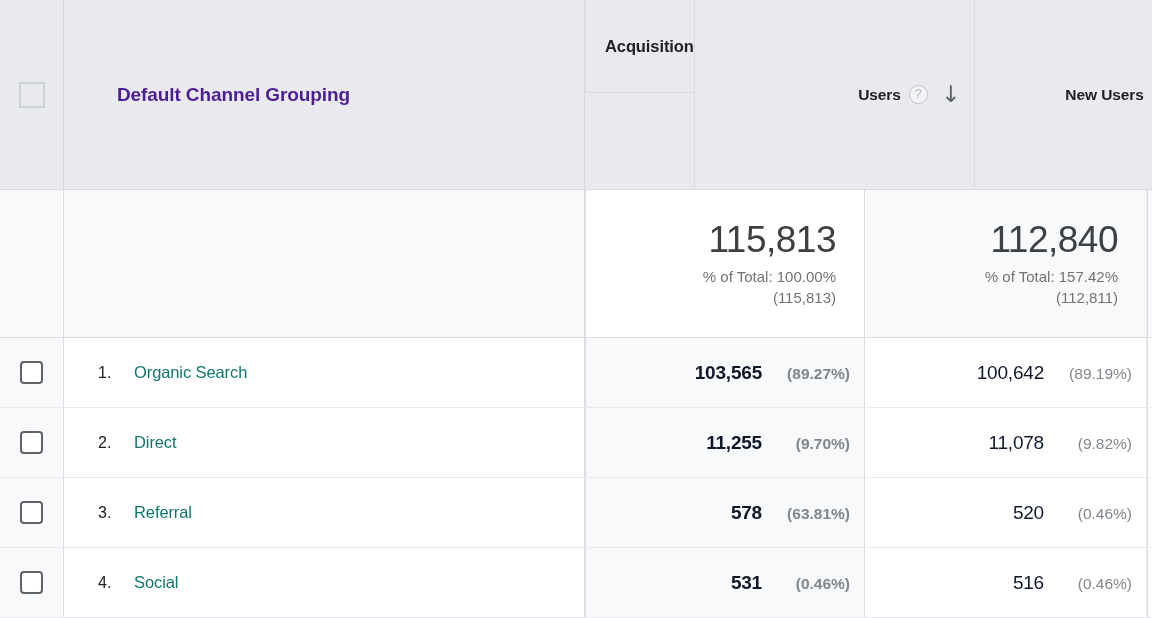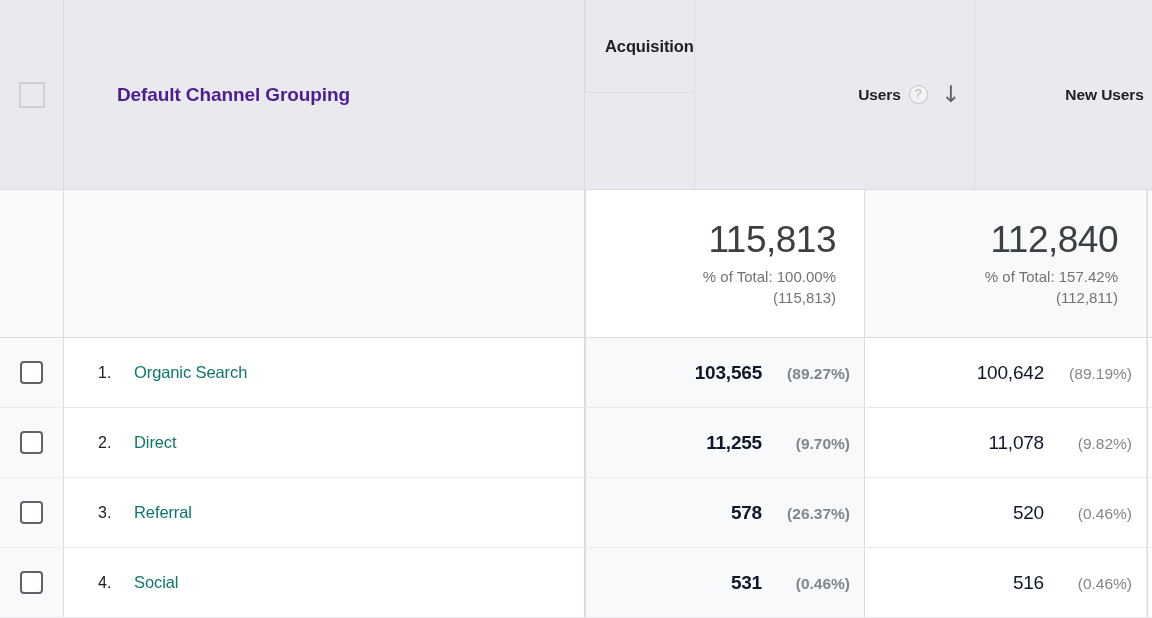--- a/index.html
+++ b/index.html
@@ -404,21 +404,21 @@
       <div class="cell check">
         <div class="checkbox"></div>
       </div>
       <div class="cell dim">
         <span class="row-index">3.</span>
         <a class="row-link">Referral</a>
       </div>
       <div class="cell num users">
         <div class="num-wrap">
           <span class="num-value">578</span>
-          <span class="num-pct">(26.37%)</span>
+          <span class="num-pct">(63.81%)</span>
         </div>
       </div>
       <div class="cell num newusers">
         <div class="num-wrap">
           <span class="num-value">520</span>
           <span class="num-pct">(0.46%)</span>
         </div>
       </div>
       <div class="cell num tail"></div>
     </div>

